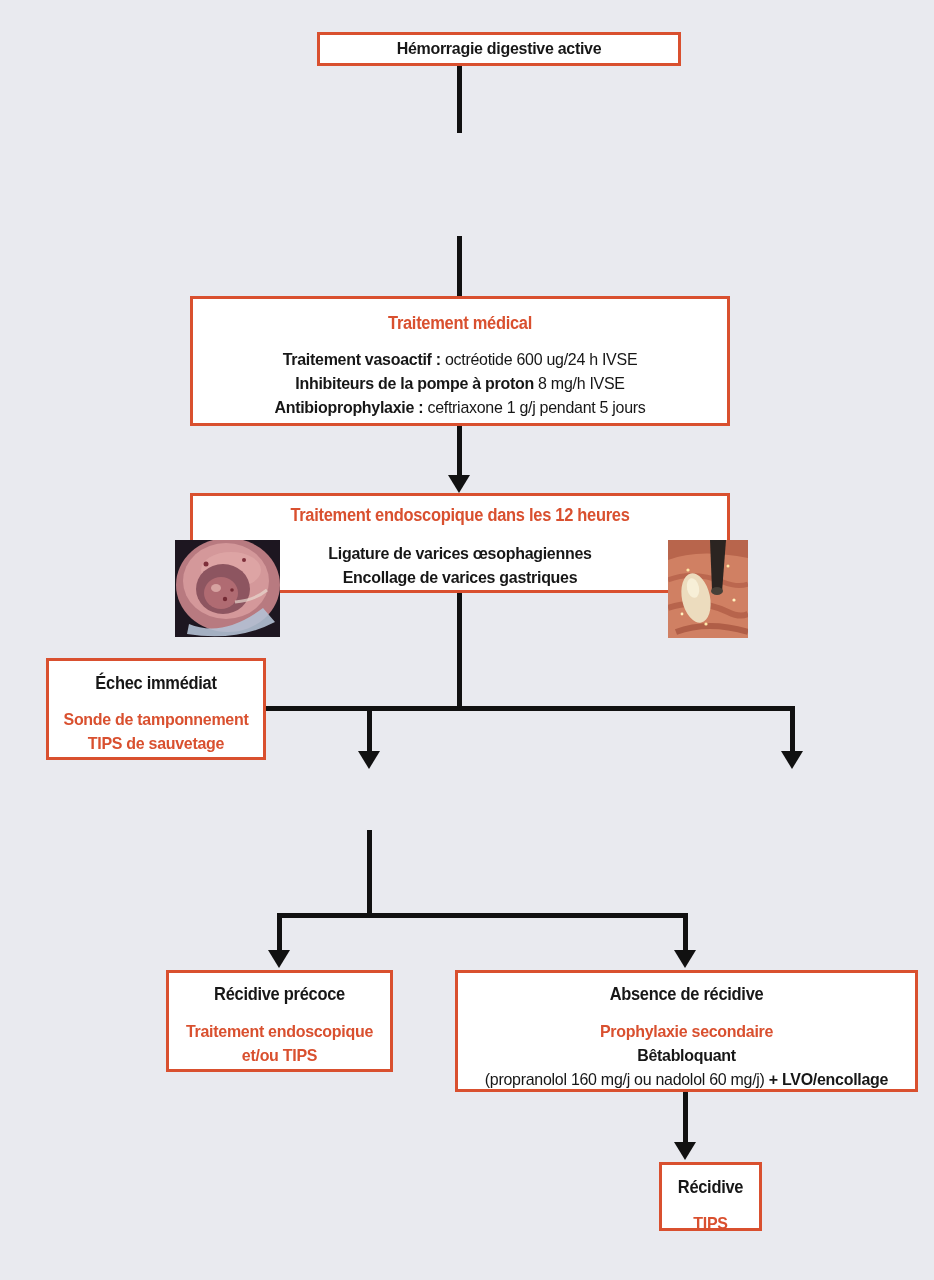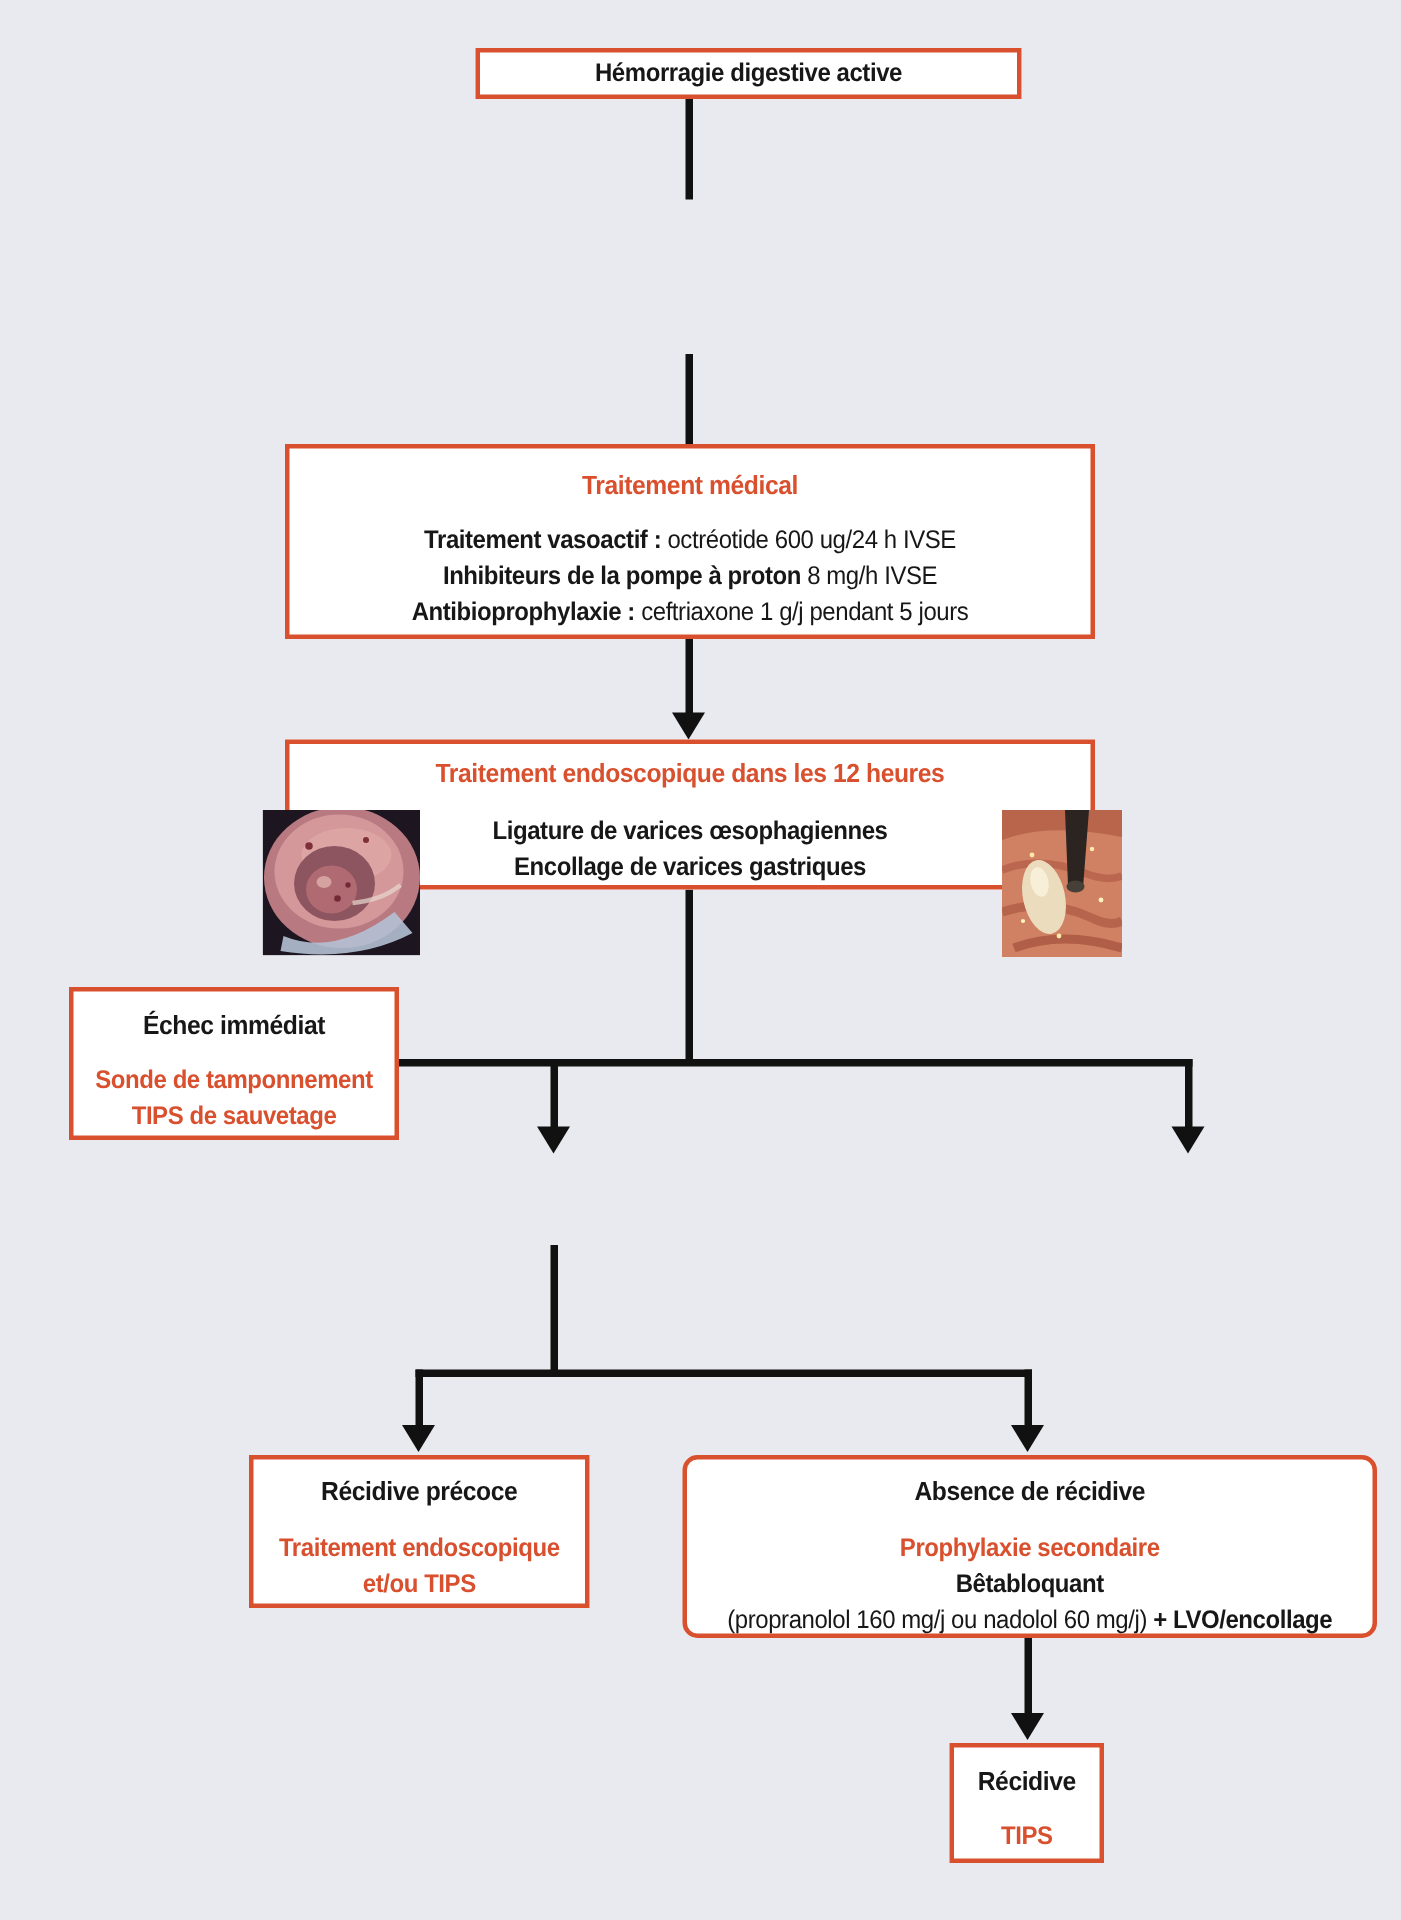--- a/index.html
+++ b/index.html
@@ -45,23 +45,23 @@
   .bx-endo .title { margin-bottom:16px; }
   .bx-echec   { left:8px;   top:658px; width:220px; height:102px; padding-top:11px;margin-left:38px; }
   .bx-echec .title { margin-bottom:14px; }
   .bx-childAB { left:240px; top:770px; width:260px; height:60px; justify-content:center; }
   .bx-childAB .t { line-height:23px; font-weight:bold; }
   .bx-childBC { left:643px; top:771px; width:271px; height:100px; padding-top:10px; }
   .bx-childBC .t { font-weight:bold; }
   .bx-childBC .action { margin-top:14px; }
   .bx-recprec { left:166px; top:970px; width:227px; height:102px; padding-top:10px; }
   .bx-recprec .title { margin-bottom:15px; }
-  .bx-absence { left:455px; top:970px; width:463px; height:122px; padding-top:10px;border-radius:10px; }
+  .bx-absence { left:455px; top:970px; width:463px; height:122px; padding-top:10px; }
   .bx-absence .title { margin-bottom:15px; }
-  .bx-rec     { left:633px; top:1162px; width:103px; height:80px; padding-top:11px; }
+  .bx-rec     { left:659px; top:1162px; width:103px; height:69px; padding-top:11px; }
   .bx-rec .title { margin-bottom:14px; }
 </style>
 </head>
 <body>
 
 <div class="canvas">
 
   <div class="line" style="left:457px; top:66px;  width:5px; height:67px;"></div>
   <div class="line" style="left:457px; top:236px; width:5px; height:60px;"></div>
   <div class="line" style="left:457px; top:426px; width:5px; height:50px;"></div>

